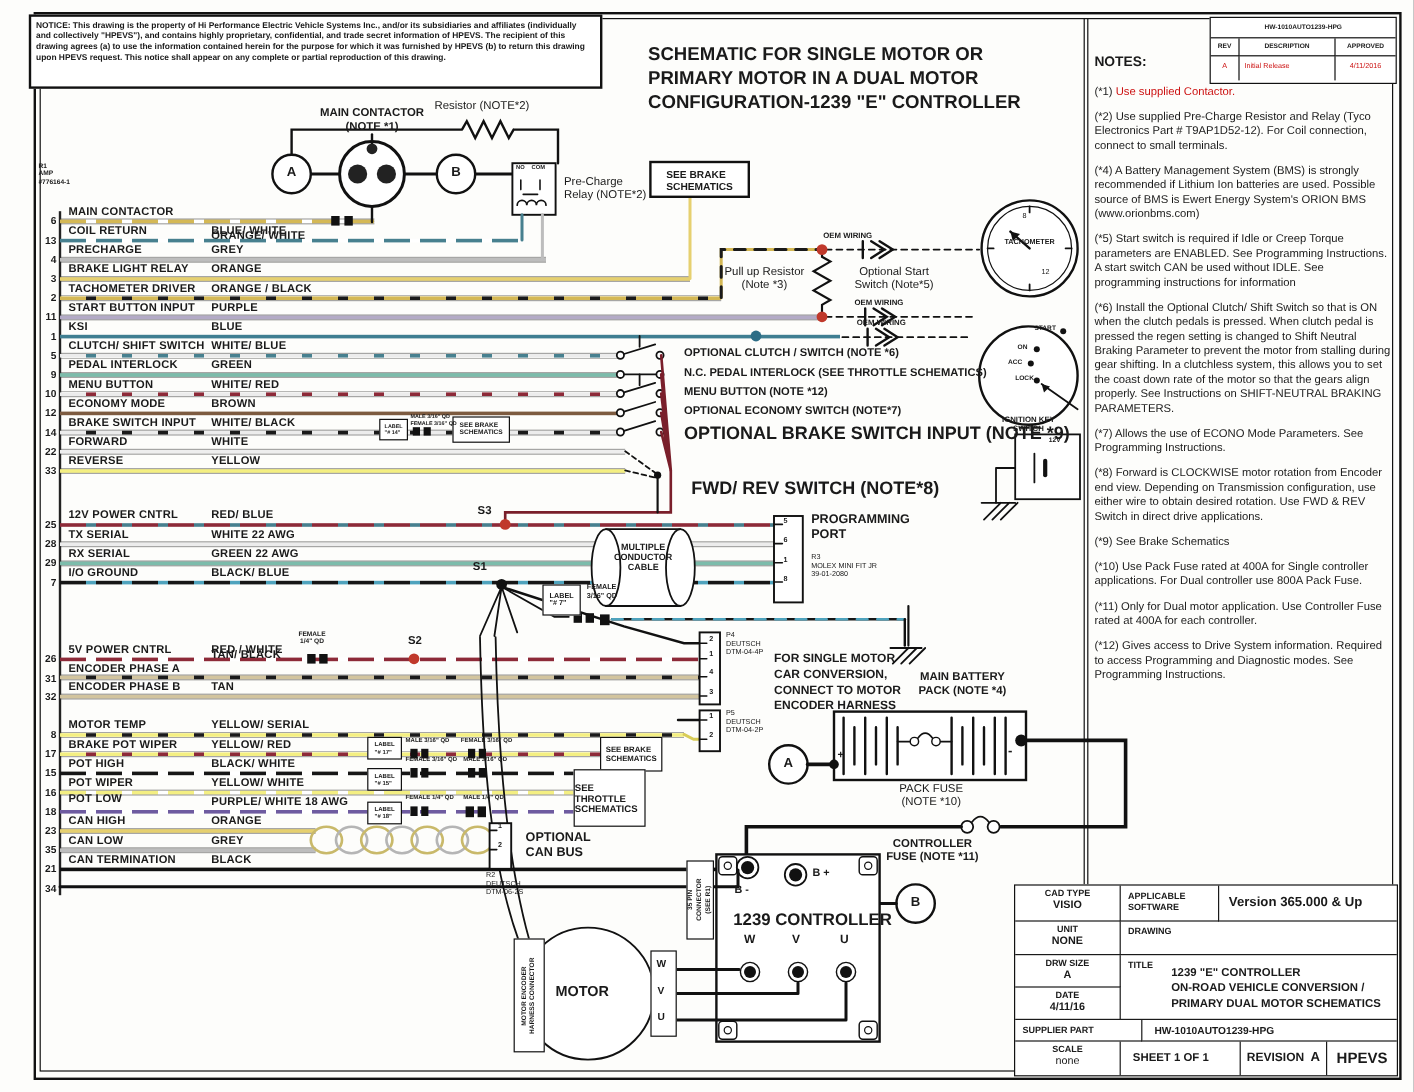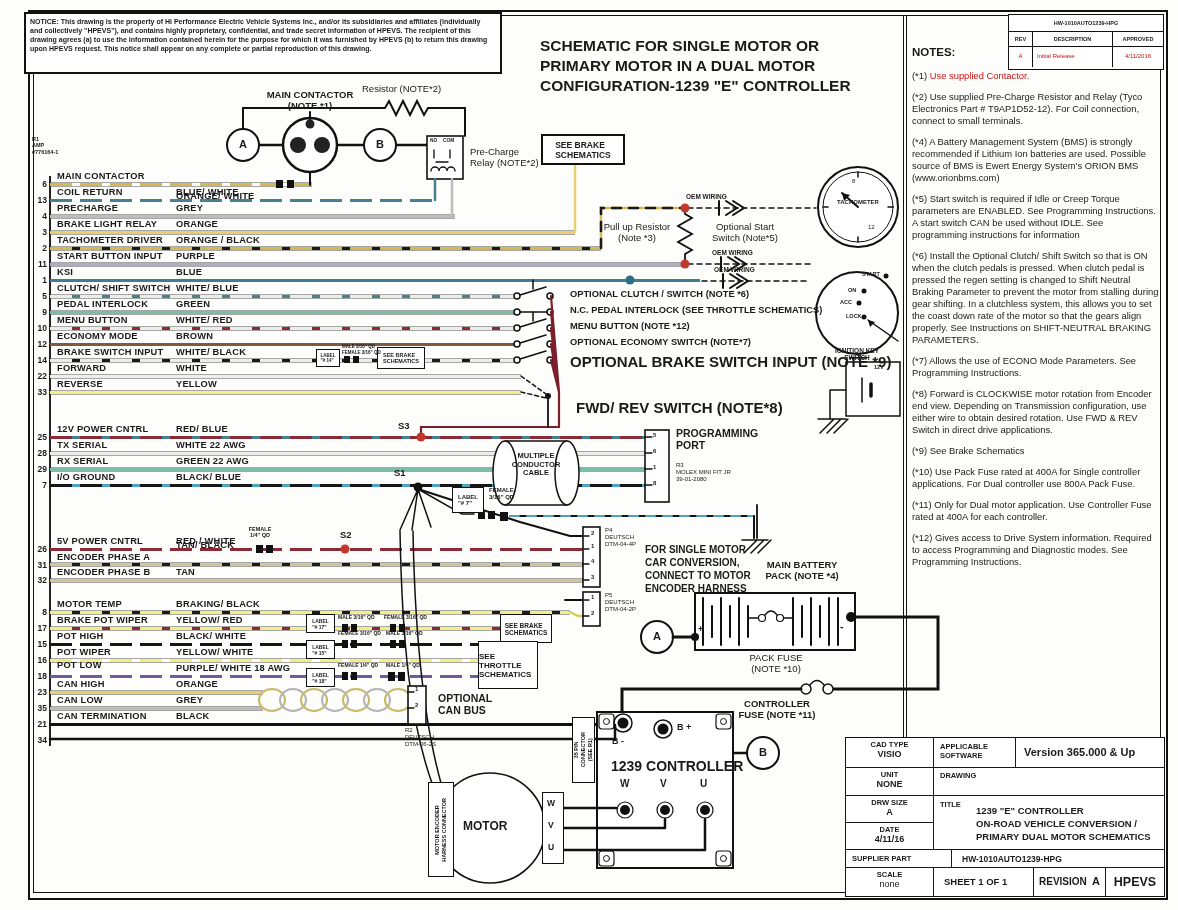--- a/index.html
+++ b/index.html
@@ -163,21 +163,21 @@
       <div class="wire wlight" style="left: 50px; top: 563px; width: 533px; background: repeating-linear-gradient(90deg, rgb(210, 196, 158) 0px, rgb(210, 196, 158) 22px, rgb(26, 26, 26) 22px, rgb(26, 26, 26) 30px);"></div>
       <div class="wlabel" style="left: 57px; top: 551.5px;">ENCODER PHASE A</div>
       <div class="wlabel" style="left: 176px; top: 540px;">TAN/ BLACK</div>
       <div class="pin" style="left: 28px; top: 575px;">32</div>
       <div class="wire wlight" style="left: 50px; top: 578.5px; width: 533px; background: rgb(210, 196, 158);"></div>
       <div class="wlabel" style="left: 57px; top: 567px;">ENCODER PHASE B</div>
       <div class="wlabel" style="left: 176px; top: 567px;">TAN</div>
       <div class="pin" style="left: 28px; top: 607px;">8</div>
       <div class="wire wlight" style="left: 50px; top: 610.5px; width: 520px; background: repeating-linear-gradient(90deg, rgb(244, 239, 130) 0px, rgb(244, 239, 130) 22px, rgb(26, 26, 26) 22px, rgb(26, 26, 26) 30px);"></div>
       <div class="wlabel" style="left: 57px; top: 599px;">MOTOR TEMP</div>
-      <div class="wlabel" style="left: 176px; top: 599px;">BRAKING/ BLACK</div>
+      <div class="wlabel" style="left: 176px; top: 599px;">YELLOW/ SERIAL</div>
       <div class="pin" style="left: 28px; top: 623px;">17</div>
       <div class="wire wlight" style="left: 50px; top: 626.5px; width: 450px; background: repeating-linear-gradient(90deg, rgb(244, 239, 130) 0px, rgb(244, 239, 130) 22px, rgb(141, 42, 56) 22px, rgb(141, 42, 56) 30px);"></div>
       <div class="wlabel" style="left: 57px; top: 615px;">BRAKE POT WIPER</div>
       <div class="wlabel" style="left: 176px; top: 615px;">YELLOW/ RED</div>
       <div class="pin" style="left: 28px; top: 639px;">15</div>
       <div class="wire" style="left: 50px; top: 642.5px; width: 428px; background: repeating-linear-gradient(90deg, rgb(22, 22, 22) 0px, rgb(22, 22, 22) 22px, rgb(255, 255, 255) 22px, rgb(255, 255, 255) 30px);"></div>
       <div class="wlabel" style="left: 57px; top: 631px;">POT HIGH</div>
       <div class="wlabel" style="left: 176px; top: 631px;">BLACK/  WHITE</div>
       <div class="pin" style="left: 28px; top: 655px;">16</div>
       <div class="wire wlight" style="left: 50px; top: 658.5px; width: 428px; background: repeating-linear-gradient(90deg, rgb(244, 239, 130) 0px, rgb(244, 239, 130) 22px, rgb(255, 255, 255) 22px, rgb(255, 255, 255) 30px);"></div>

